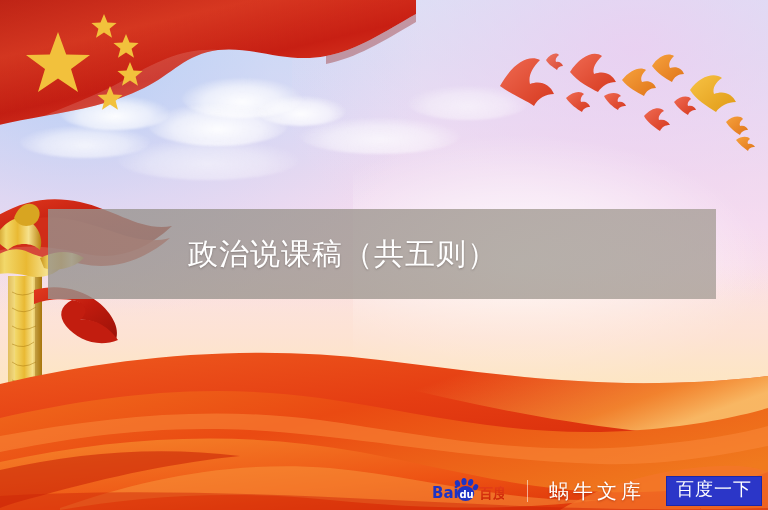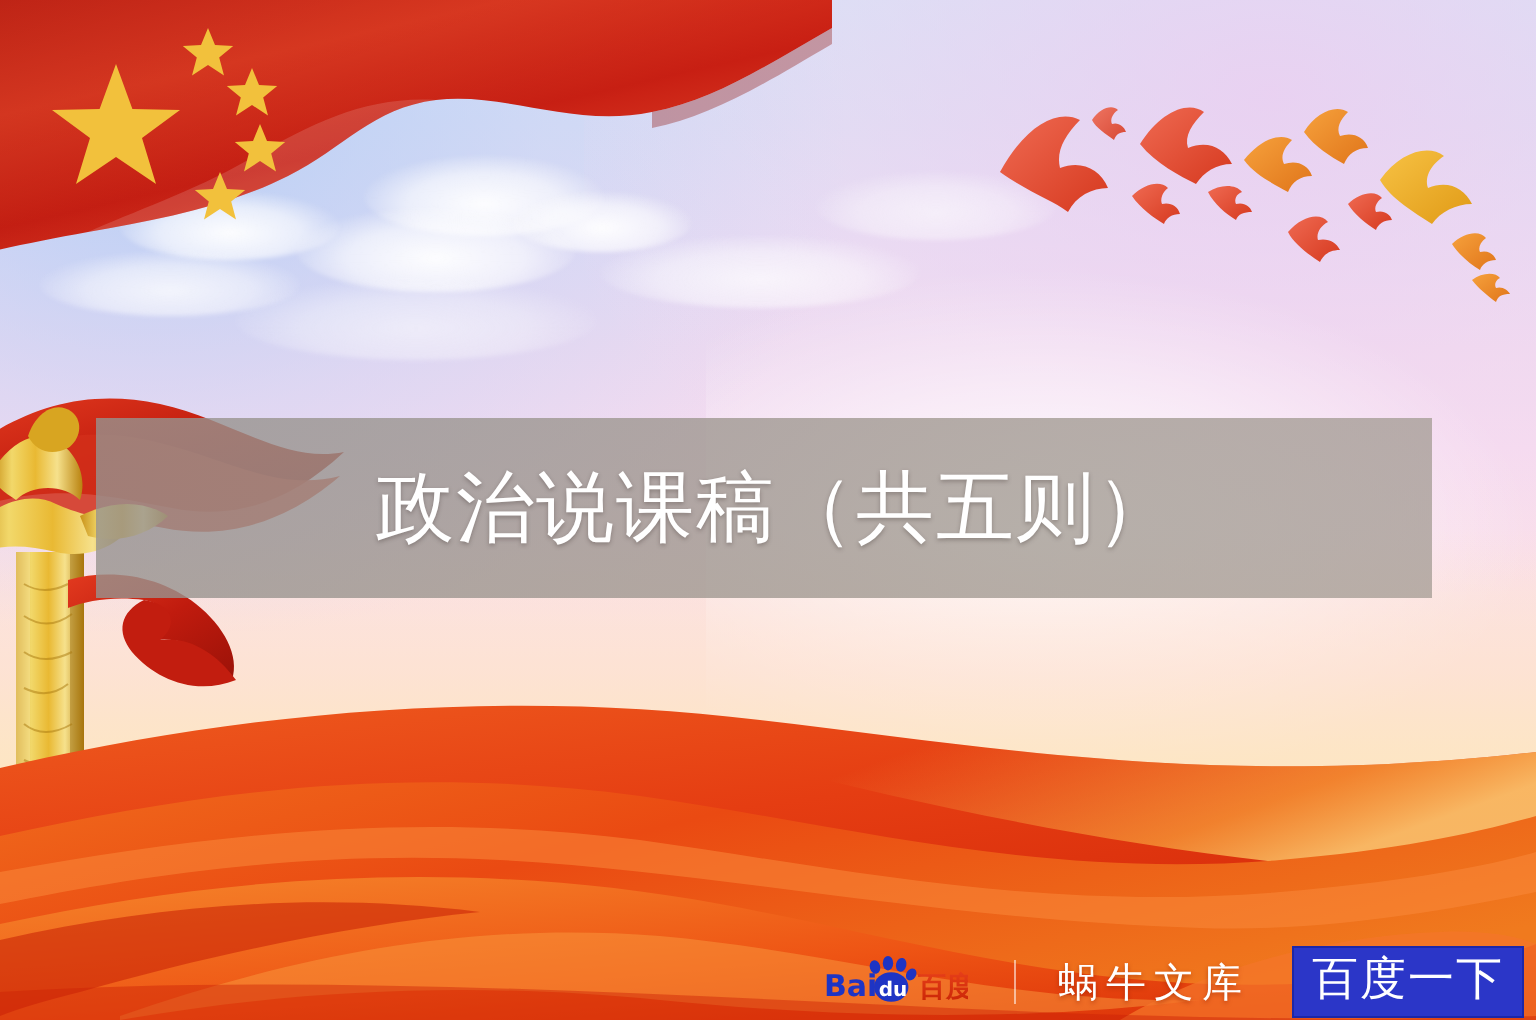--- a/index.html
+++ b/index.html
@@ -118,21 +118,21 @@
        rgba(150,146,142,.80) 0%,
        rgba(156,150,144,.80) 30%,
        rgba(160,152,144,.78) 60%,
        rgba(164,156,148,.76) 100%);
     display: flex;
     align-items: center;
   }
   .title-text {
     margin-left: 140px;
     color: #ffffff;
-    font-size: 39px;
+    font-size: 30px;
     letter-spacing: 1px;
     font-weight: 400;
     font-family: "DejaVu Sans", "Liberation Sans", sans-serif;
     line-height: 1;
     white-space: nowrap;
     text-shadow: 0 1px 2px rgba(60,50,45,.35);
   }
 
   
   .watermark {
@@ -163,23 +163,23 @@
     letter-spacing: 4px;
     font-family: "DejaVu Sans", "Liberation Sans", sans-serif;
     text-shadow: 0 1px 2px rgba(140,30,0,.5);
     white-space: nowrap;
     padding-right: 8px;
   }
   .wm-button {
     background: #2b36c8;
     border: 1px solid #1d27a8;
     color: #ffffff;
-    font-size: 23px;
+    font-size: 18px;
     letter-spacing: 1px;
-    font-family: Liberation Serif, serif;
+    font-family: Liberation Mono, monospace;
     padding: 3px 9px 4px 9px;
     line-height: 1.15;
     white-space: nowrap;
     cursor: pointer;
   }
 </style>
 </head>
 <body>
 
 <div id="stage">

